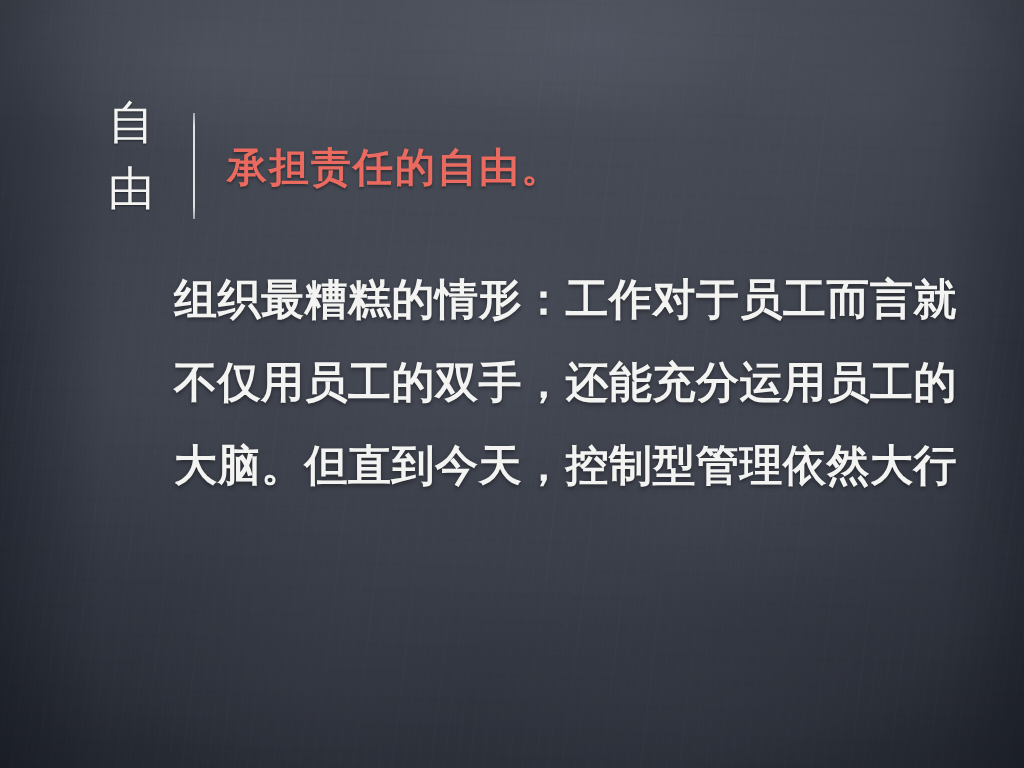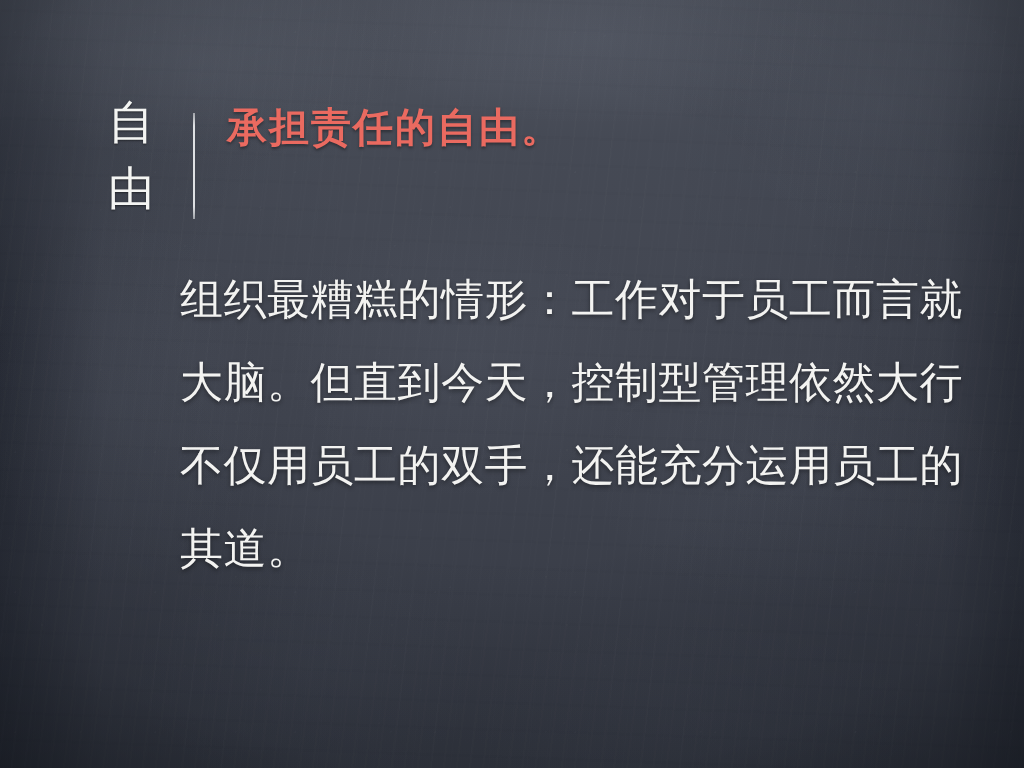--- a/index.html
+++ b/index.html
@@ -131,37 +131,38 @@
     margin-top: 13px;
     background: linear-gradient(180deg,
       rgba(236,238,240,0.55) 0%,
       rgba(236,238,240,0.92) 12%,
       rgba(236,238,240,0.92) 88%,
       rgba(236,238,240,0.55) 100%);
   }
 
   #headline {
     margin-left: 32px;
+    margin-top: 40px;
     font-size: 40px;
     font-weight: 700;
     letter-spacing: 2px;
     white-space: nowrap;
     color: #ea6a60;
     text-shadow: 0 2px 3px rgba(0,0,0,0.35);
   }
 
   
   #body-copy {
     position: absolute;
-    left: 180px;
+    left: 174px;
     top: 258px;
     width: 720px;
     color: #f3f3f1;
     font-size: 43px;
-    font-weight: 400;
+    font-weight: 700;
     line-height: 83px;
     text-align: justify;
     text-align-last: left;
     letter-spacing: 0.5px;
     text-shadow: 0 2px 4px rgba(0,0,0,0.42);
   }
 
   #body-copy .ln {
     display: block;
     white-space: nowrap;
@@ -185,18 +186,17 @@
     </div>
 
     <div id="divider"></div>
 
     <div id="headline">承担责任的自由。</div>
 
   </div>
 
   <div id="body-copy">
     <span class="ln">组织最糟糕的情形：工作对于员工而言就</span>
+    <span class="ln">不仅用员工的双手，还能充分运用员工的</span>
     <span class="ln">大脑。但直到今天，控制型管理依然大行</span>
-    <span class="ln">不仅用员工的双手，还能充分运用员工的</span>
-    <span class="ln">其道。</span>
   </div>
 
 </div>
 
 </body></html>

